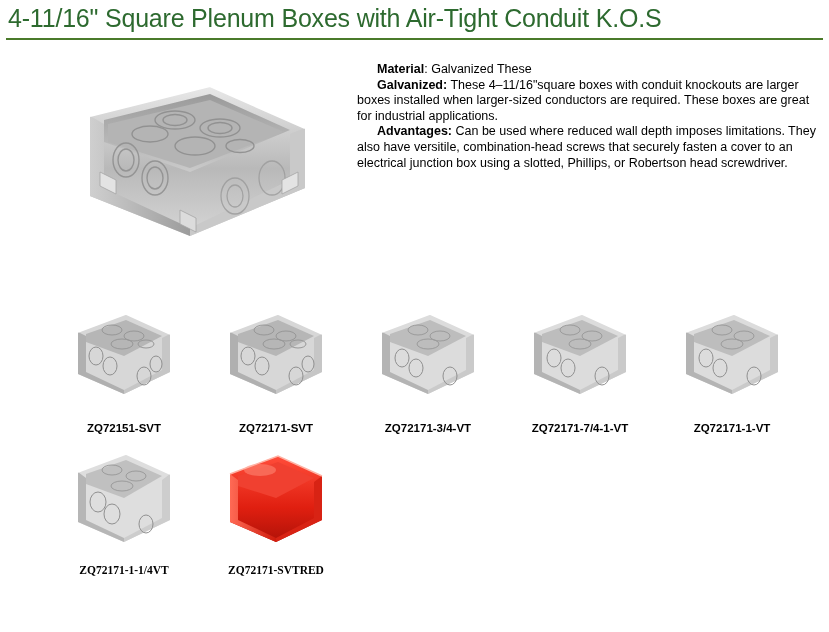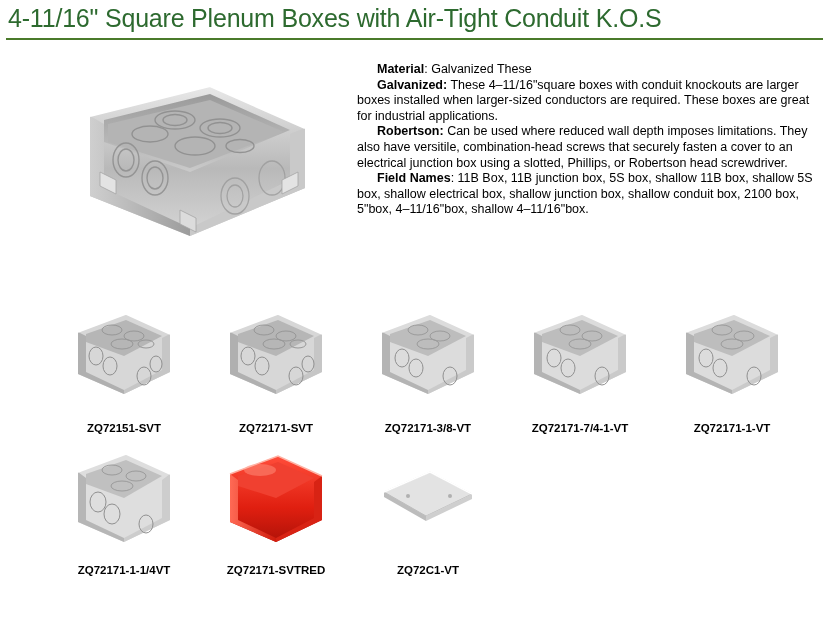--- a/index.html
+++ b/index.html
@@ -79,21 +79,21 @@
     position: relative;
   }
   .caption {
     margin-top: 6px;
     font-size: 11.5px;
     font-weight: bold;
     color: #000;
     text-align: center;
     white-space: nowrap;
   }
-  .row2 .caption { margin-top: 4px; }
+  .row2 .caption { margin-top: 4px; font-family: Liberation Serif, serif; }
 
   svg { display: block; }
 </style>
 </head>
 <body>
 
 <div class="page">
 
   <div class="title-bar">
     <div class="title-text">4-11/16" Square Plenum Boxes with Air-Tight Conduit K.O.S</div>
@@ -164,24 +164,21 @@
   </div>
 
   <div class="spec">
     <p>
       <b>Material</b><span>:  Galvanized These</span>
     </p>
     <p>
       <b>Galvanized:</b><span> These 4–11/16"square boxes with conduit knockouts are larger boxes installed when larger-sized conductors are required. These boxes are great for industrial applications.</span>
     </p>
     <p>
-      <b>Robertson:</b><span> Can be used where reduced wall depth imposes limitations. They also have versitile, combination-head screws that securely fasten a cover to an electrical junction box using a slotted, Phillips, or Robertson head screwdriver.</span>
-    </p>
-    <p>
-      <b>Field Names</b><span>: 11B Box, 11B junction  box, 5S box, shallow 11B box, shallow 5S box, shallow electrical box, shallow junction box, shallow conduit box, 2100 box, 5"box, 4–11/16"box, shallow 4–11/16"box.</span>
+      <b>Advantages:</b><span> Can be used where reduced wall depth imposes limitations. They also have versitile, combination-head screws that securely fasten a cover to an electrical junction box using a slotted, Phillips, or Robertson head screwdriver.</span>
     </p>
   </div>
 
   <div class="grid">
 
     <div class="row row1">
 
       <div class="cell">
         <div class="thumb">
           <svg viewBox="0 0 120 118" width="120" height="118">
@@ -245,21 +242,21 @@
                 <ellipse cx="82" cy="78" rx="7" ry="9"></ellipse>
               </g>
             <g fill="none" stroke="#9b9b9b" stroke-width="1">
                 <ellipse cx="50" cy="32" rx="10" ry="5"></ellipse>
                 <ellipse cx="72" cy="38" rx="10" ry="5"></ellipse>
                 <ellipse cx="60" cy="46" rx="11" ry="5"></ellipse>
               </g>
             <polyline points="14,34 62,16 106,36" fill="none" stroke="#fff" stroke-width="1.6"></polyline>
           </svg>
         </div>
-        <div class="caption">ZQ72171-3/8-VT</div>
+        <div class="caption">ZQ72171-3/4-VT</div>
       </div>
 
       <div class="cell">
         <div class="thumb">
           <svg viewBox="0 0 120 118" width="120" height="118">
             <polygon points="14,34 62,16 106,36 106,74 60,96 14,76" fill="#dcdcdc"></polygon>
             <polygon points="22,36 62,22 98,38 60,58 22,44" fill="#bdbdbd"></polygon>
             <polygon points="14,34 22,38 22,74 60,92 60,96 14,76" fill="#b4b4b4"></polygon>
             <polygon points="106,36 98,40 98,72 60,92 60,96 106,74" fill="#cacaca"></polygon>
             <g fill="none" stroke="#909090" stroke-width="1">
@@ -347,29 +344,16 @@
             <polygon points="106,34 98,40 98,76 60,96 60,100 106,78" fill="#d82314"></polygon>
             <ellipse cx="44" cy="28" rx="16" ry="6" fill="#ff8a78" opacity="0.55"></ellipse>
             <polyline points="14,32 62,14 106,34" fill="none" stroke="#ffb1a3" stroke-width="1.6"></polyline>
           </svg>
         </div>
         <div class="caption">ZQ72171-SVTRED</div>
       </div>
 
 
 
-      <div class="cell">
-        <div class="thumb">
-          <svg viewBox="0 0 120 118" width="120" height="118">
-            <polygon points="16,50 62,30 104,52 58,74" fill="#e3e3e3" stroke="#bdbdbd" stroke-width="1"></polygon>
-            <polygon points="16,50 58,74 58,79 16,55" fill="#bcbcbc"></polygon>
-            <polygon points="104,52 58,74 58,79 104,57" fill="#cfcfcf"></polygon>
-            <polyline points="16,50 62,30 104,52" fill="none" stroke="#ffffff" stroke-width="1.6"></polyline>
-            <circle cx="40" cy="54" r="2" fill="#b0b0b0"></circle>
-            <circle cx="82" cy="54" r="2" fill="#b0b0b0"></circle>
-          </svg>
-        </div>
-        <div class="caption">ZQ72C1-VT</div>
-      </div>
     </div>
 
   </div>
 </div>
 
 </body></html>

